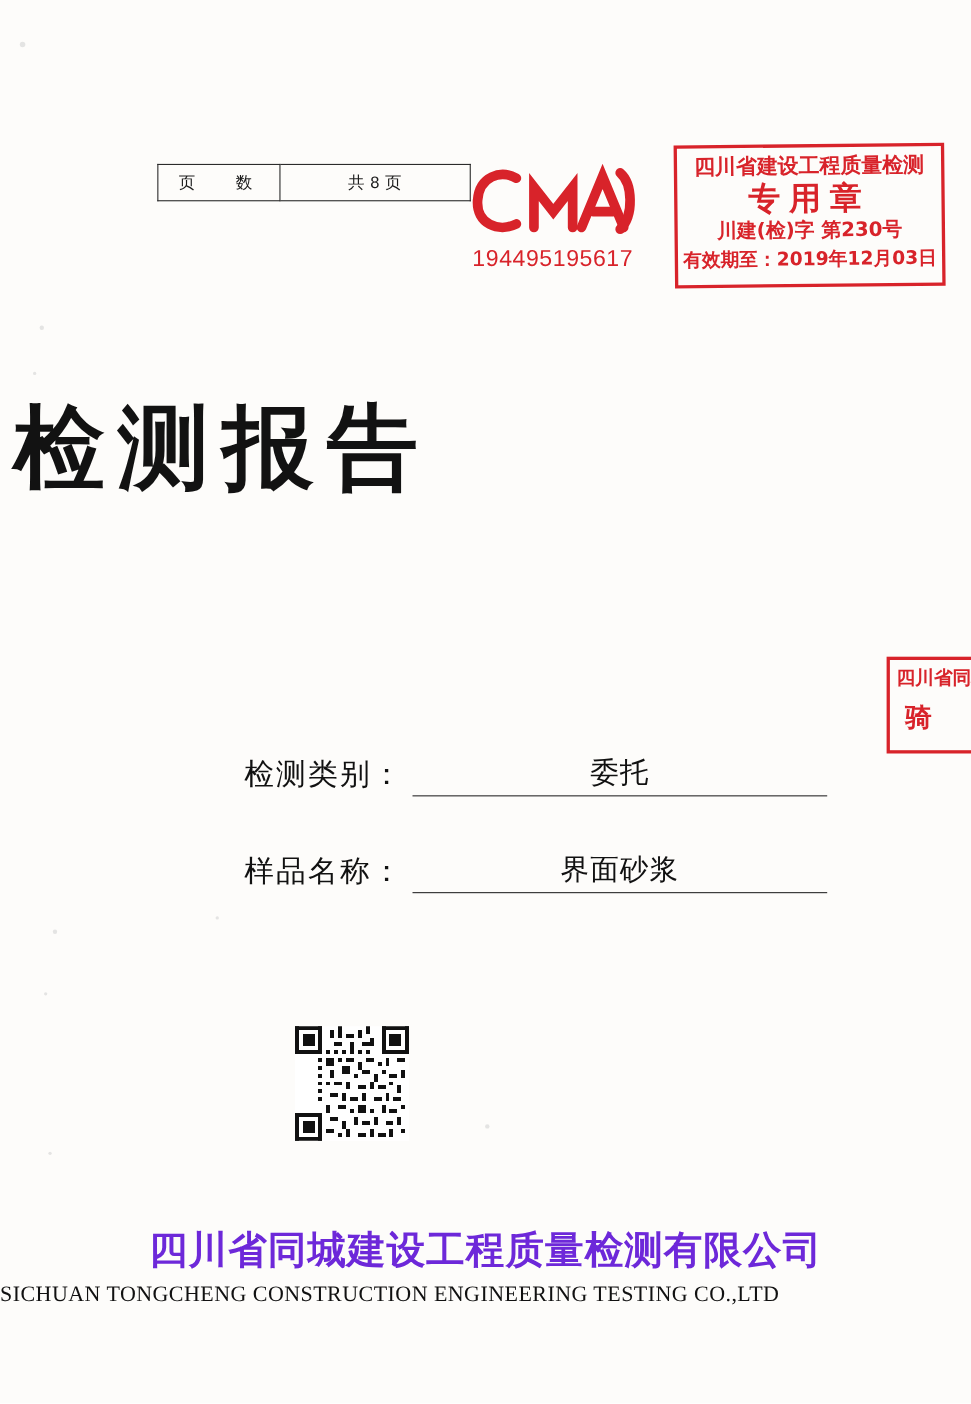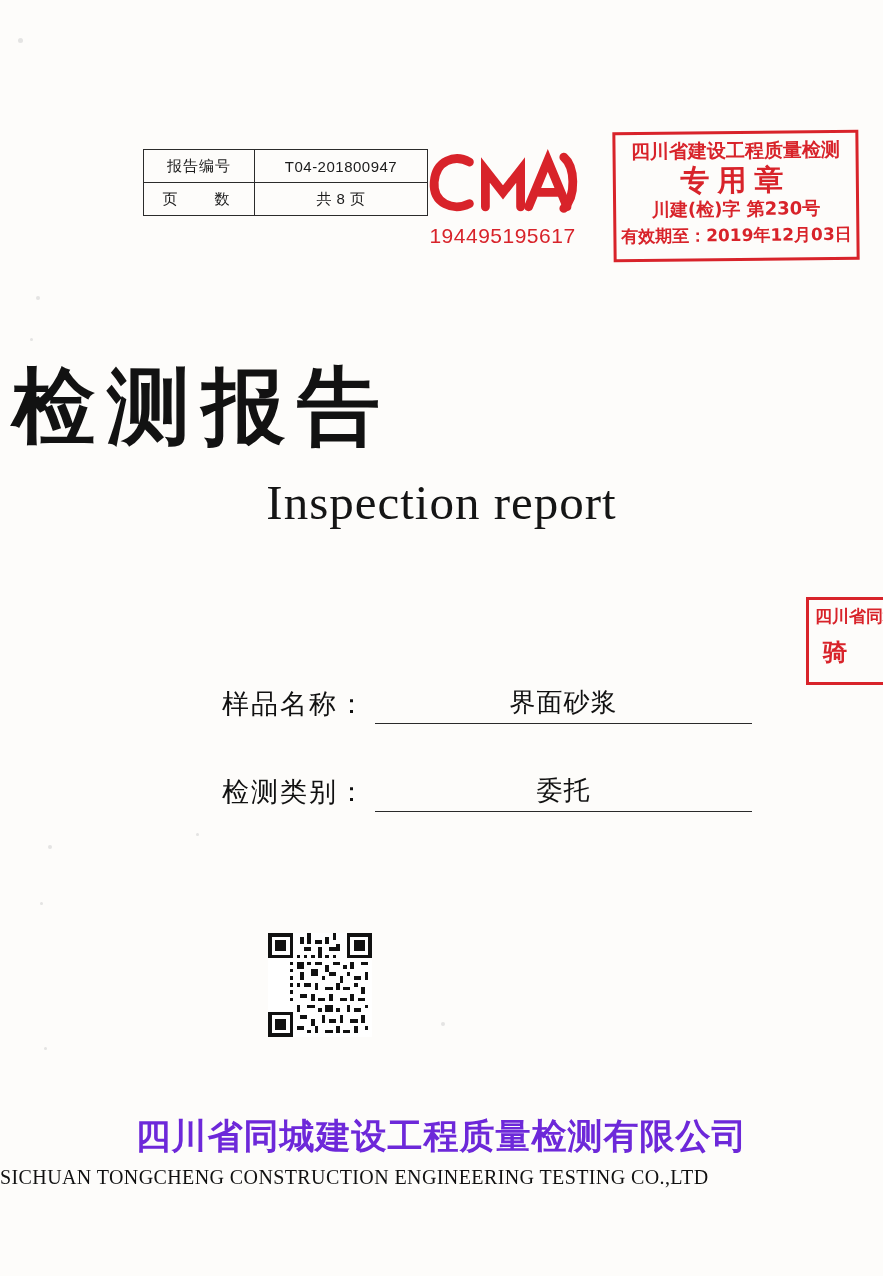--- a/index.html
+++ b/index.html
@@ -223,24 +223,20 @@
   <div class="speck" style="left:36px;top:296px;width:4px;height:4px;"></div>
   <div class="speck" style="left:30px;top:338px;width:3px;height:3px;"></div>
   <div class="speck" style="left:48px;top:845px;width:4px;height:4px;"></div>
   <div class="speck" style="left:40px;top:902px;width:3px;height:3px;"></div>
   <div class="speck" style="left:44px;top:1047px;width:3px;height:3px;"></div>
   <div class="speck" style="left:441px;top:1022px;width:4px;height:4px;"></div>
   <div class="speck" style="left:196px;top:833px;width:3px;height:3px;"></div>
 
   <table class="hdr-table">
     <tbody>
-        <tr>
-      <td class="hdr-label">报告编号</td>
-      <td class="hdr-value">T04-201800947</td>
-    </tr>
     <tr>
       <td class="hdr-label spaced2">页  数</td>
       <td class="hdr-value">共  8  页</td>
     </tr>
   </tbody>
     </table>
 
   <div class="cma-wrap">
     <svg class="cma-logo" viewBox="0 0 200 90" aria-hidden="true">
       <g fill="none" stroke="#d8232a" stroke-width="11" stroke-linecap="round">
@@ -260,30 +256,29 @@
     <div class="stamp-l3">川建(检)字 第230号</div>
     <div class="stamp-l4">有效期至：2019年12月03日</div>
   </div>
 
   <div class="side-stamp">
     <div class="s1">四川省同城</div>
     <div class="s2">骑</div>
   </div>
 
   <div class="title-cn">检测报告</div>
-  <div class="title-en">Inspection  report</div>
 
   <div class="fields">
+    <div class="field-row">
+      <div class="field-label">检测类别：</div>
+      <div class="field-value">委托</div>
+    </div>
     <div class="field-row">
       <div class="field-label">样品名称：</div>
       <div class="field-value">界面砂浆</div>
-    </div>
-    <div class="field-row">
-      <div class="field-label">检测类别：</div>
-      <div class="field-value">委托</div>
     </div>
   </div>
 
   <svg class="qr" viewBox="0 0 29 29" shape-rendering="crispEdges" aria-hidden="true">
     <rect width="29" height="29" fill="#ffffff"></rect>
     <g fill="#111111">
 
       <rect x="0" y="0" width="7" height="1"></rect>
         <rect x="0" y="6" width="7" height="1"></rect>
       <rect x="0" y="0" width="1" height="7"></rect>

